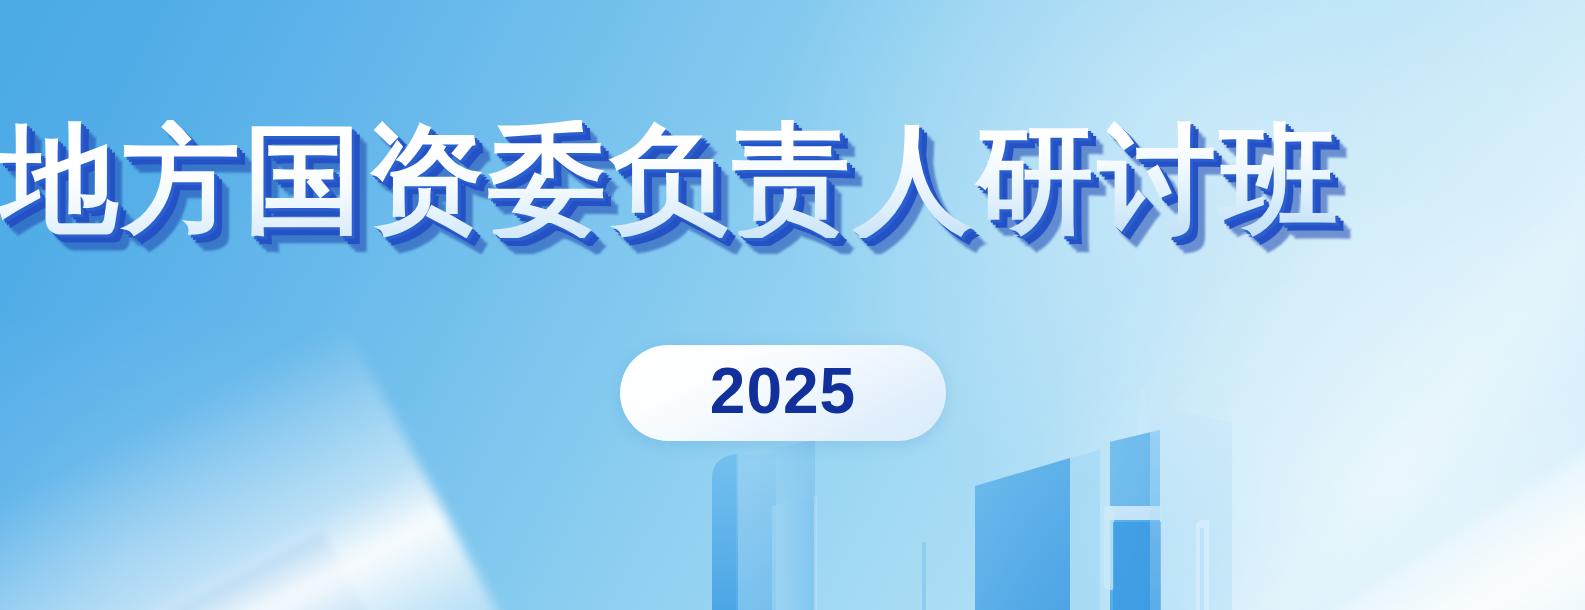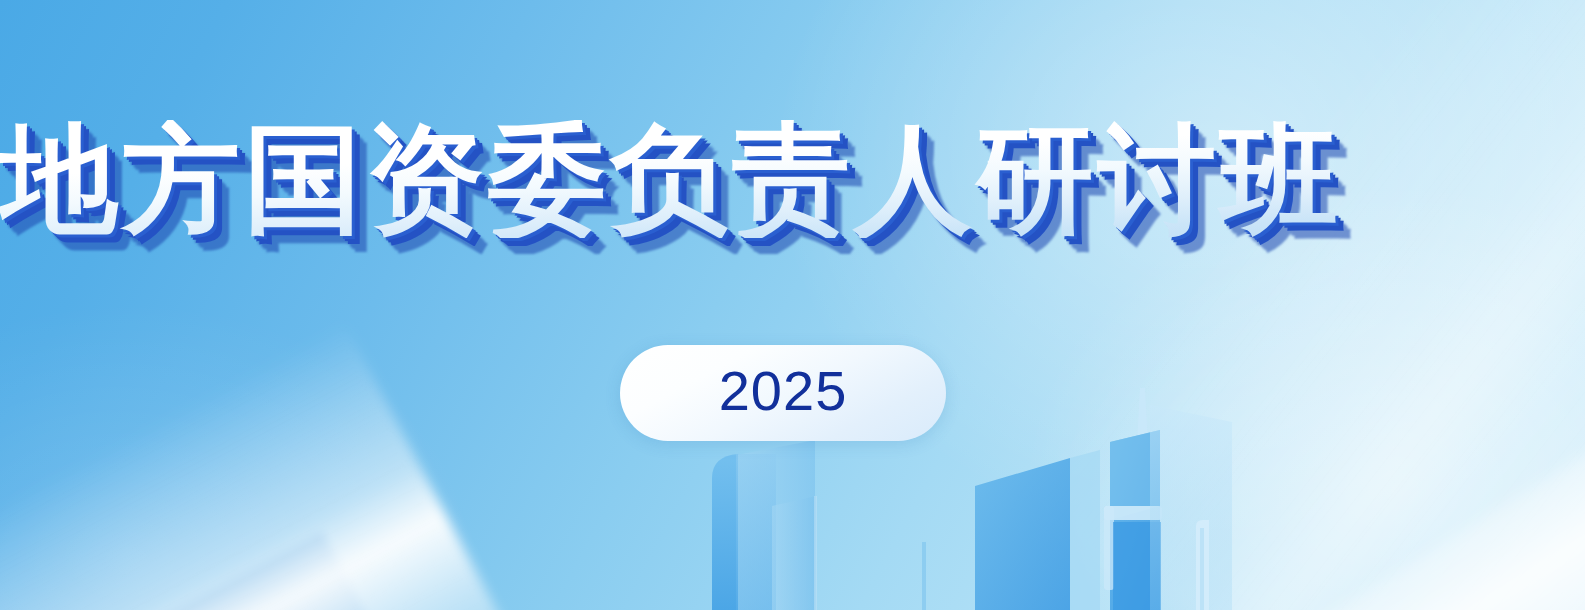--- a/index.html
+++ b/index.html
@@ -173,22 +173,22 @@
       #fcfeff 28%,
       #f1f8fe 52%,
       #e3f0fc 76%,
       #d9ebfb 100%);
     box-shadow: 0 3px 16px rgba(40,110,180,0.16);
     display: flex;
     align-items: center;
     justify-content: center;
   }
   #year-text {
-    font-size: 56px;
-    font-weight: 400;
+    font-size: 64px;
+    font-weight: 700;
     letter-spacing: 1px;
     color: #12309b;
     font-family: "Liberation Sans", "DejaVu Sans", sans-serif;
     line-height: 1;
     margin-top: -4px;
   }
 </style>
 </head>
 <body>
 

